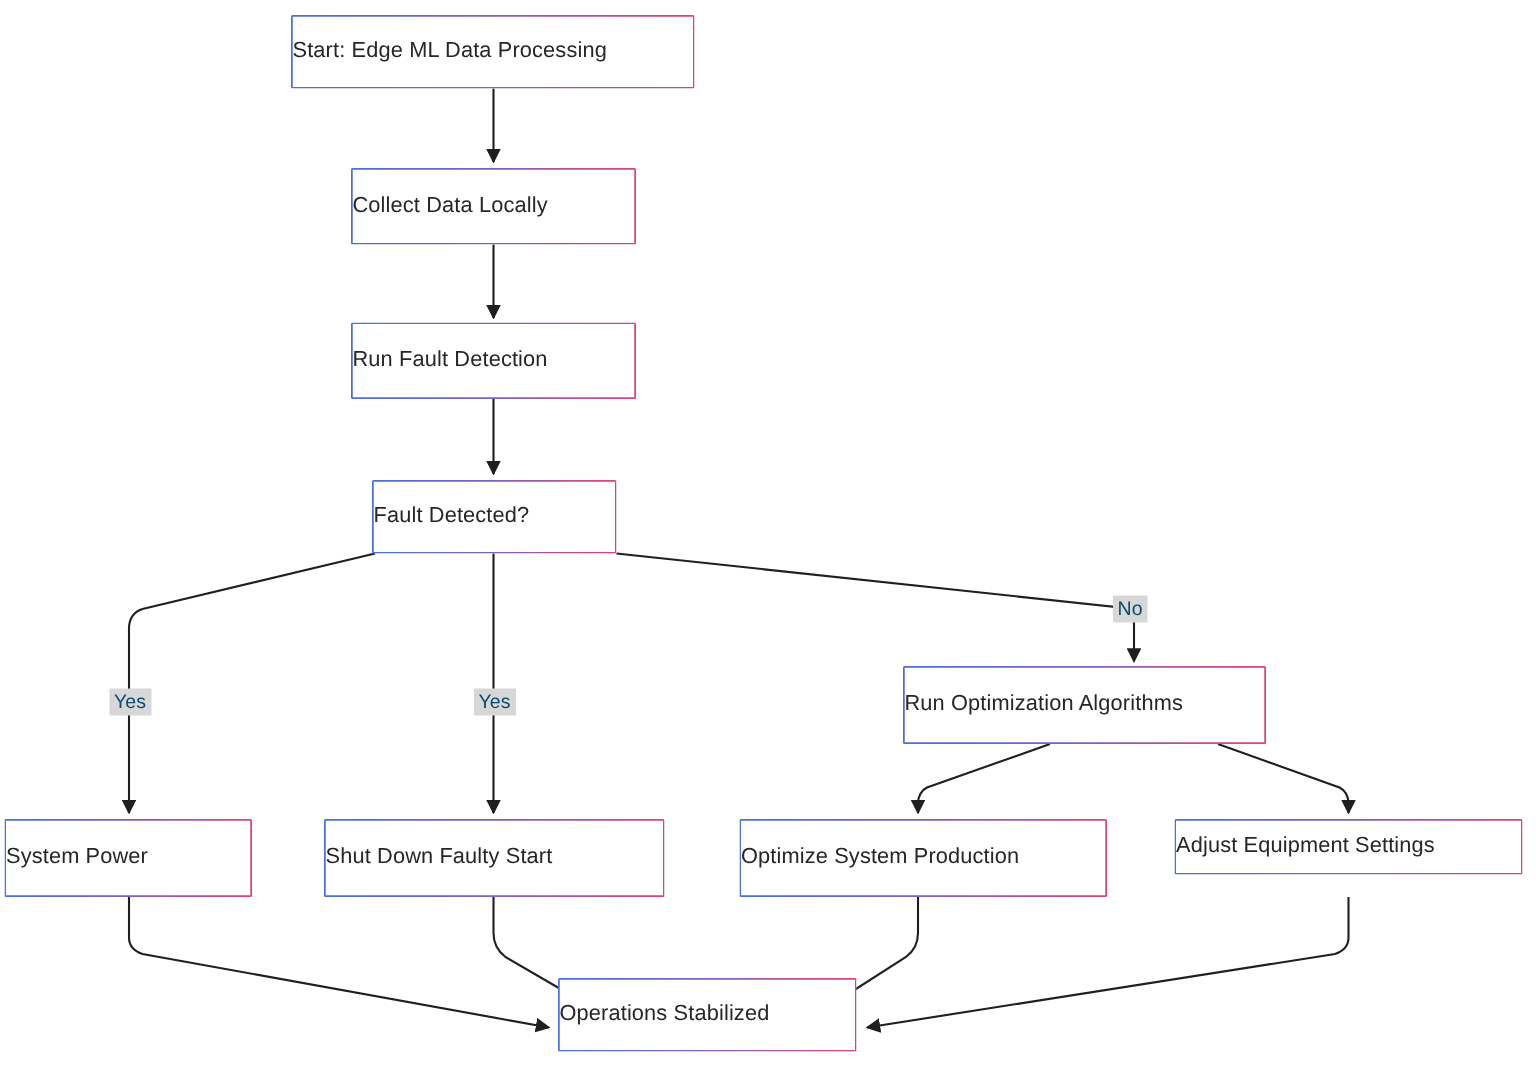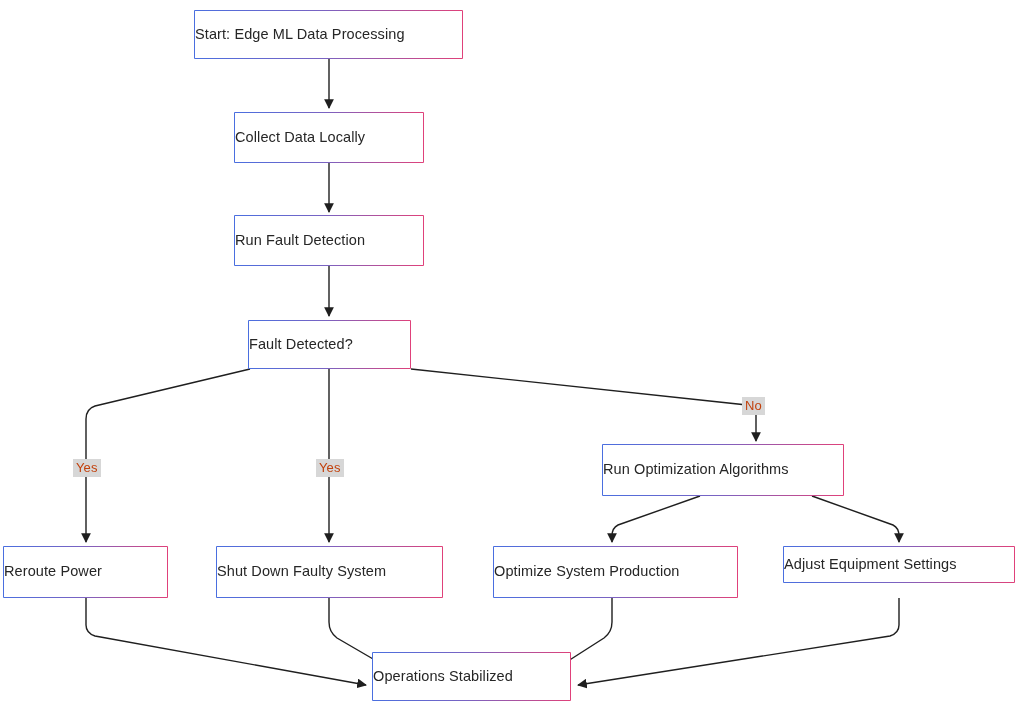--- a/index.html
+++ b/index.html
@@ -42,21 +42,21 @@
   .node-label {
     font-size: 14.5px;
     color: #262626;
     line-height: 1.2;
     white-space: nowrap;
     letter-spacing: 0.1px;
   }
   .edge-label {
     position: absolute;
     background: #d7d7d7;
-    color: #c2410c;
+    color: #0c4a6e;
     font-size: 13px;
     line-height: 16px;
     padding: 1px 3px;
     white-space: nowrap;
     letter-spacing: 0.1px;
   }
 </style>
 </head>
 <body>
 
@@ -110,25 +110,25 @@
 
   <div class="node" style="left:248px; top:320px; width:163px; height:49px;">
     <span class="node-label">Fault Detected?</span>
   </div>
 
   <div class="node" style="left:602px; top:444px; width:242px; height:52px;">
     <span class="node-label">Run Optimization Algorithms</span>
   </div>
 
   <div class="node" style="left:3px; top:546px; width:165px; height:52px;">
-    <span class="node-label">Reroute Power</span>
+    <span class="node-label">System Power</span>
   </div>
 
   <div class="node" style="left:216px; top:546px; width:227px; height:52px;">
-    <span class="node-label">Shut Down Faulty System</span>
+    <span class="node-label">Shut Down Faulty Start</span>
   </div>
 
   <div class="node" style="left:493px; top:546px; width:245px; height:52px;">
     <span class="node-label">Optimize System Production</span>
   </div>
 
   <div class="node" style="left:783px; top:546px; width:232px; height:37px;">
     <span class="node-label">Adjust Equipment Settings</span>
   </div>
 

